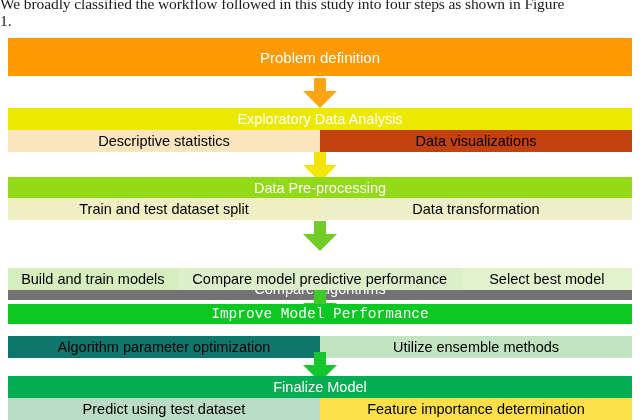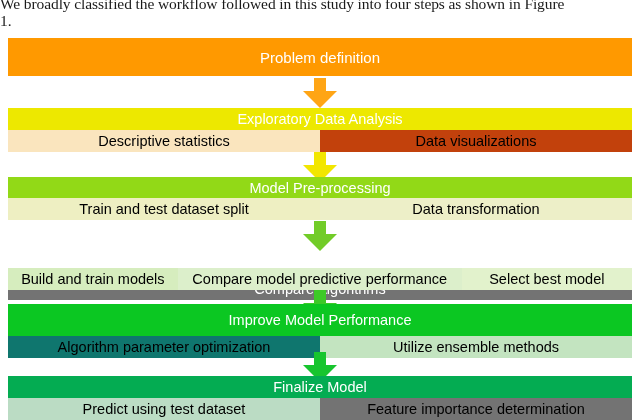--- a/index.html
+++ b/index.html
@@ -114,21 +114,21 @@
     <div class="substrip" style="top: 130px; height: 22px;">
       <div class="subbox" style="flex: 50 0 0px; background: rgb(250, 229, 190);">Descriptive statistics</div>
       <div class="subbox" style="flex: 50 0 0px; background: #c2410c;">Data visualizations</div>
     </div>
     <div class="arrow" style="left: 303px; top: 152px;">
       <svg viewBox="0 0 34 30" preserveAspectRatio="none">
         <polygon points="11,0 23,0 23,13 34,13 17,30 0,13 11,13" fill="#F2E600"></polygon>
       </svg>
     </div>
     <div class="stage" style="top: 177px; height: 22px;">
-      <div class="stage-head" style="background: rgb(146, 217, 23);">Model Pre-processing</div>
+      <div class="stage-head" style="background: rgb(146, 217, 23);">Data Pre-processing</div>
     </div>
     <div class="substrip" style="top: 198px; height: 22px;">
       <div class="subbox" style="flex: 50 0 0px; background: rgb(238, 239, 194);">Train and test dataset split</div>
       <div class="subbox" style="flex: 50 0 0px; background: rgb(237, 239, 200);">Data transformation</div>
     </div>
     <div class="arrow" style="left: 303px; top: 221px;">
       <svg viewBox="0 0 34 30" preserveAspectRatio="none">
         <polygon points="11,0 23,0 23,13 34,13 17,30 0,13 11,13" fill="#72CC28"></polygon>
       </svg>
     </div>
@@ -138,32 +138,32 @@
     <div class="substrip" style="top: 268px; height: 22px;">
       <div class="subbox" style="flex: 27.2 0 0px; background: rgb(214, 237, 190);">Build and train models</div>
       <div class="subbox" style="flex: 45.5 0 0px; background: rgb(220, 239, 203);">Compare model predictive performance</div>
       <div class="subbox" style="flex: 27.3 0 0px; background: rgb(226, 242, 204);">Select best model</div>
     </div>
     <div class="arrow" style="left: 303px; top: 290px;">
       <svg viewBox="0 0 34 30" preserveAspectRatio="none">
         <polygon points="11,0 23,0 23,13 34,13 17,30 0,13 11,13" fill="#3DC927"></polygon>
       </svg>
     </div>
-    <div class="stage" style="top: 304px; height: 32px;">
+    <div class="stage" style="top: 304px; height: 20px; font-family: Liberation Mono, monospace;">
       <div class="stage-head" style="background: rgb(11, 199, 34);">Improve Model Performance</div>
     </div>
     <div class="substrip" style="top: 336px; height: 22px;">
       <div class="subbox" style="flex: 50 0 0px; background: #0f766e;">Algorithm parameter optimization</div>
       <div class="subbox" style="flex: 50 0 0px; background: rgb(195, 228, 192);">Utilize ensemble methods</div>
     </div>
     <div class="arrow" style="left: 303px; top: 352px;">
       <svg viewBox="0 0 34 30" preserveAspectRatio="none">
         <polygon points="11,0 23,0 23,13 34,13 17,30 0,13 11,13" fill="#17C52E"></polygon>
       </svg>
     </div>
     <div class="stage" style="top: 376px; height: 22px;">
       <div class="stage-head" style="background: rgb(4, 172, 82);">Finalize Model</div>
     </div>
     <div class="substrip" style="top: 398px; height: 22px;">
       <div class="subbox" style="flex: 50 0 0px; background: rgb(187, 220, 196);">Predict using test dataset</div>
-      <div class="subbox" style="flex: 50 0 0px; background: #737373;">Feature importance determination</div>
+      <div class="subbox" style="flex: 50 0 0px; background: #fde047;">Feature importance determination</div>
     </div>
   </div>
 
 </body></html>

